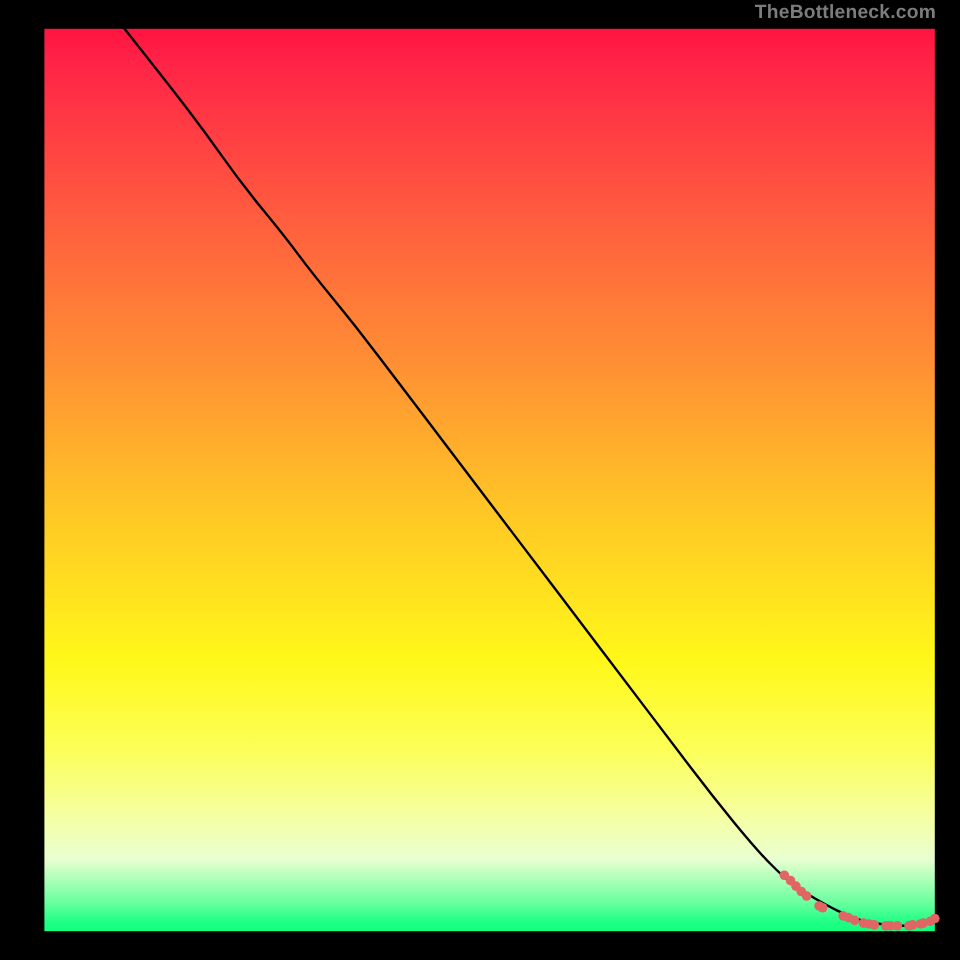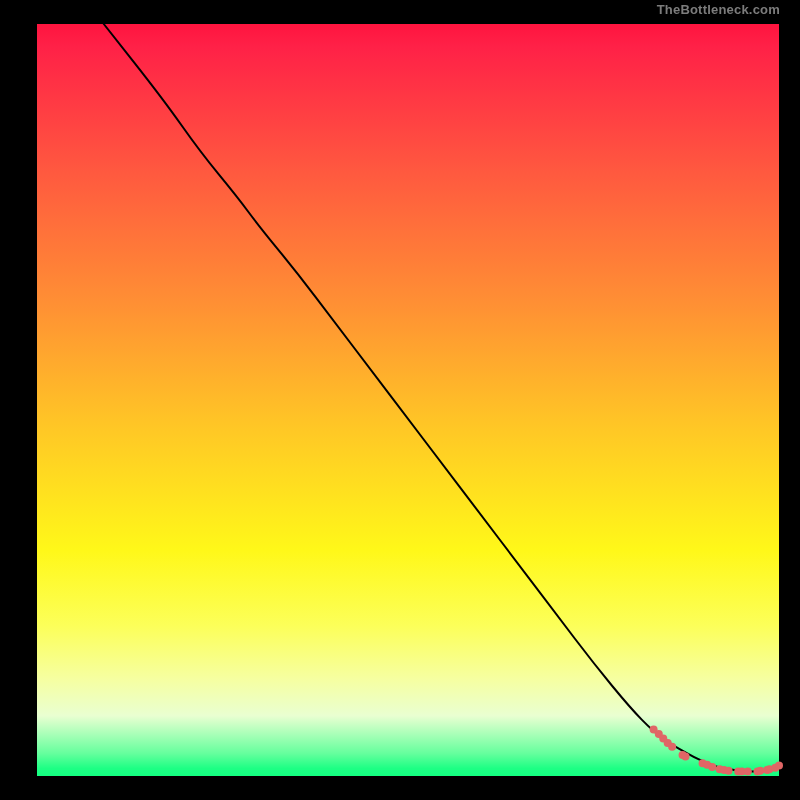--- a/index.html
+++ b/index.html
@@ -39,21 +39,21 @@
       #65ff9d 97%,
       #1dff84 99%,
       #14ff81 100%
     );
   }
   .attribution {
     position: absolute;
     top: 2px;
     right: 20px;
     font-family: Arial, Helvetica, sans-serif;
-    font-size: 13px;
+    font-size: 16px;
     font-weight: 600;
     color: #7c7c7c;
     letter-spacing: 0.2px;
   }
   svg.overlay {
     position: absolute;
     left: 0;
     top: 0;
     width: 800px;
     height: 800px;

